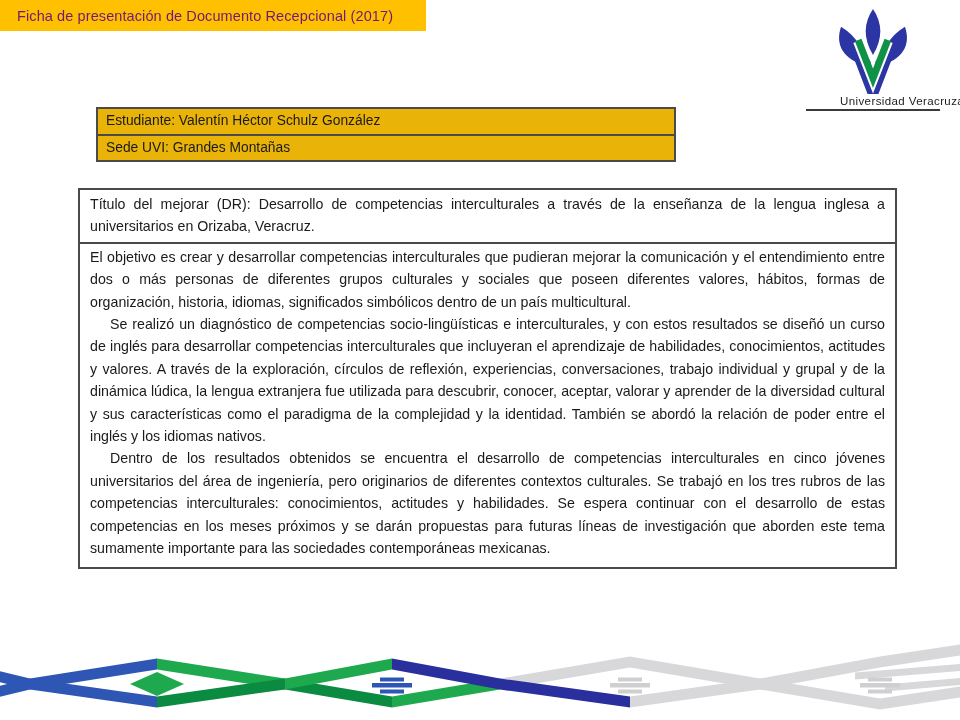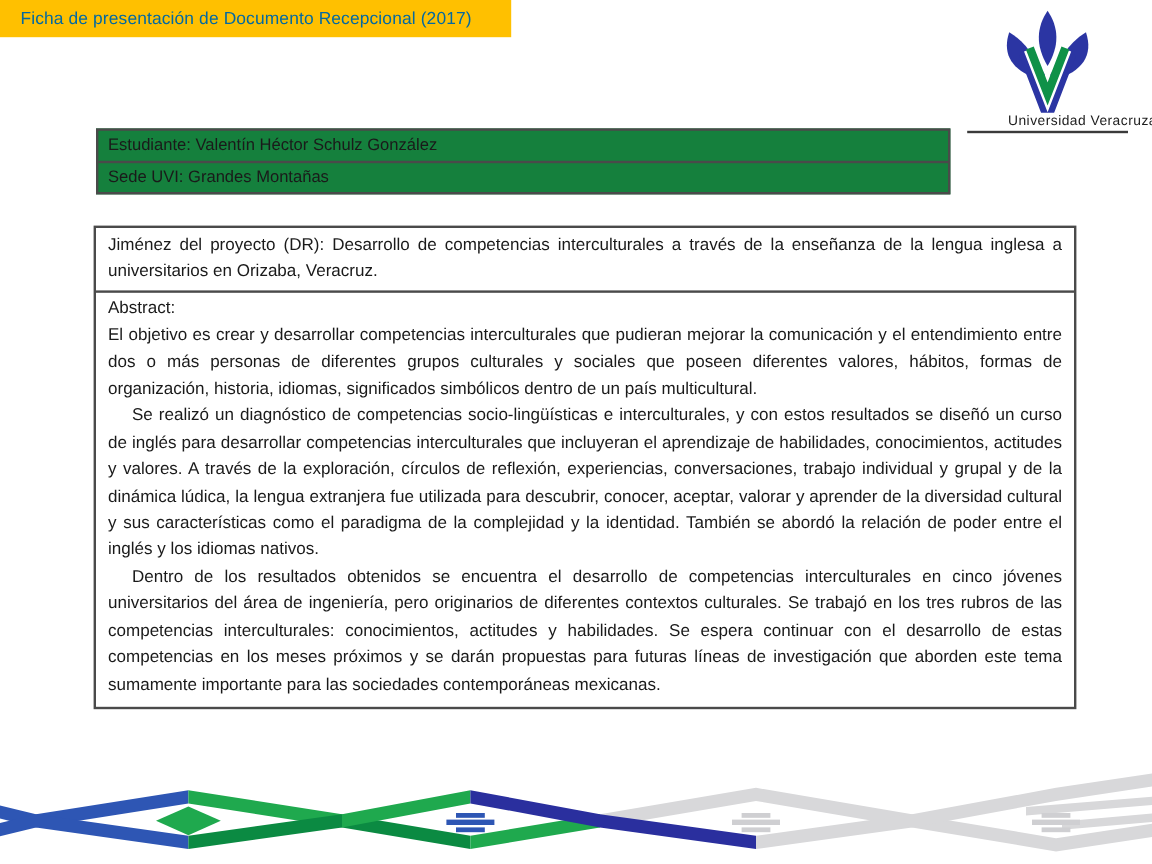--- a/index.html
+++ b/index.html
@@ -3,34 +3,34 @@
 <meta charset="utf-8">
 <style>
   html,body{margin:0;padding:0;background:#fff;}
   .slide{
     position:relative;width:960px;height:720px;background:#ffffff;overflow:hidden;
     font-family:"Liberation Sans", sans-serif;color:#1a1a1a;
   }
   
   .banner{
     position:absolute;left:0;top:0;width:426px;height:31px;
-    background:#FFC000;color:#0369a1;
+    background:#FFC000;color:#701a75;
     display:flex;align-items:center;padding-left:17px;box-sizing:border-box;
     font-size:14.5px;letter-spacing:.1px;
   }
   
   .logo-block{position:absolute;top:8px;right:14px;width:146px;text-align:center;}
   .logo-block svg{display:block;margin:0 auto;}
   .logo-org{font-size:11.5px;color:#1c1c1c;letter-spacing:.4px;margin-top:1px;white-space:nowrap;margin-left:40px;}
   .logo-rule{height:2px;background:#3a3a3a;margin:2px 6px 3px 6px;}
   .logo-dept{font-size:8px;font-weight:bold;color:#222;line-height:1.3;letter-spacing:.1px;}
   
   .info-table{
-    position:absolute;left:80px;top:107px;width:712px;
-    border:2px solid #4a4a4a;background:#15803d;box-sizing:border-box;
+    position:absolute;left:96px;top:107px;width:580px;
+    border:2px solid #4a4a4a;background:#eab308;box-sizing:border-box;
   }
   .info-row{
     height:24.6px;line-height:24.6px;padding-left:8px;
     font-size:13.8px;color:#1a1a1a;white-space:nowrap;overflow:hidden;
   }
   .info-row + .info-row{border-top:2px solid #4a4a4a;}
   
   .project-box{
     position:absolute;left:78px;top:188px;width:819px;
     border:2px solid #4a4a4a;background:#fff;box-sizing:border-box;
@@ -76,24 +76,23 @@
     <div class="logo-rule"></div>
   </div>
 
   <div class="info-table">
     <div class="info-row">Estudiante: Valentín Héctor Schulz González</div>
     <div class="info-row">Sede UVI: Grandes Montañas</div>
   </div>
 
   <div class="project-box">
     <div class="project-title">
-      <span>Jiménez del proyecto (DR): </span><span>Desarrollo de competencias interculturales a través de la enseñanza de la lengua inglesa a universitarios en Orizaba, Veracruz.</span>
+      <span>Título del mejorar (DR): </span><span>Desarrollo de competencias interculturales a través de la enseñanza de la lengua inglesa a universitarios en Orizaba, Veracruz.</span>
     </div>
     <div class="abstract">
-      <p class="abs-label">Abstract:</p>
       <p>El objetivo es crear y desarrollar competencias interculturales que pudieran mejorar la comunicación y el entendimiento entre dos o más personas de diferentes grupos culturales y sociales que poseen diferentes valores, hábitos, formas de organización, historia, idiomas, significados simbólicos dentro de un país multicultural.</p>
       <p class="indent">Se realizó un diagnóstico de competencias socio-lingüísticas e interculturales, y con estos resultados se diseñó un curso de inglés para desarrollar competencias interculturales que incluyeran el aprendizaje de habilidades, conocimientos, actitudes y valores. A través de la exploración, círculos de reflexión, experiencias, conversaciones, trabajo individual y grupal y de la dinámica lúdica, la lengua extranjera fue utilizada para descubrir, conocer, aceptar, valorar y aprender de la diversidad cultural y sus características como el paradigma de la complejidad y la identidad. También se abordó la relación de poder entre el inglés y los idiomas nativos.</p>
       <p class="indent">Dentro de los resultados obtenidos se encuentra el desarrollo de competencias interculturales en cinco jóvenes universitarios del área de ingeniería, pero originarios de diferentes contextos culturales. Se trabajó en los tres rubros de las competencias interculturales: conocimientos, actitudes y habilidades. Se espera continuar con el desarrollo de estas competencias en los meses próximos y se darán propuestas para futuras líneas de investigación que aborden este tema sumamente importante para las sociedades contemporáneas mexicanas.</p>
     </div>
   </div>
 
   <svg class="footer-ribbon" viewBox="0 0 960 80" preserveAspectRatio="none">
 
     <polygon points="-60,20.5 30,42.5 30,53.5 -60,31.5" fill="#2E56B4"></polygon>
     <polygon points="30,42.5 157,22.5 157,33.5 30,53.5" fill="#2E56B4"></polygon>

